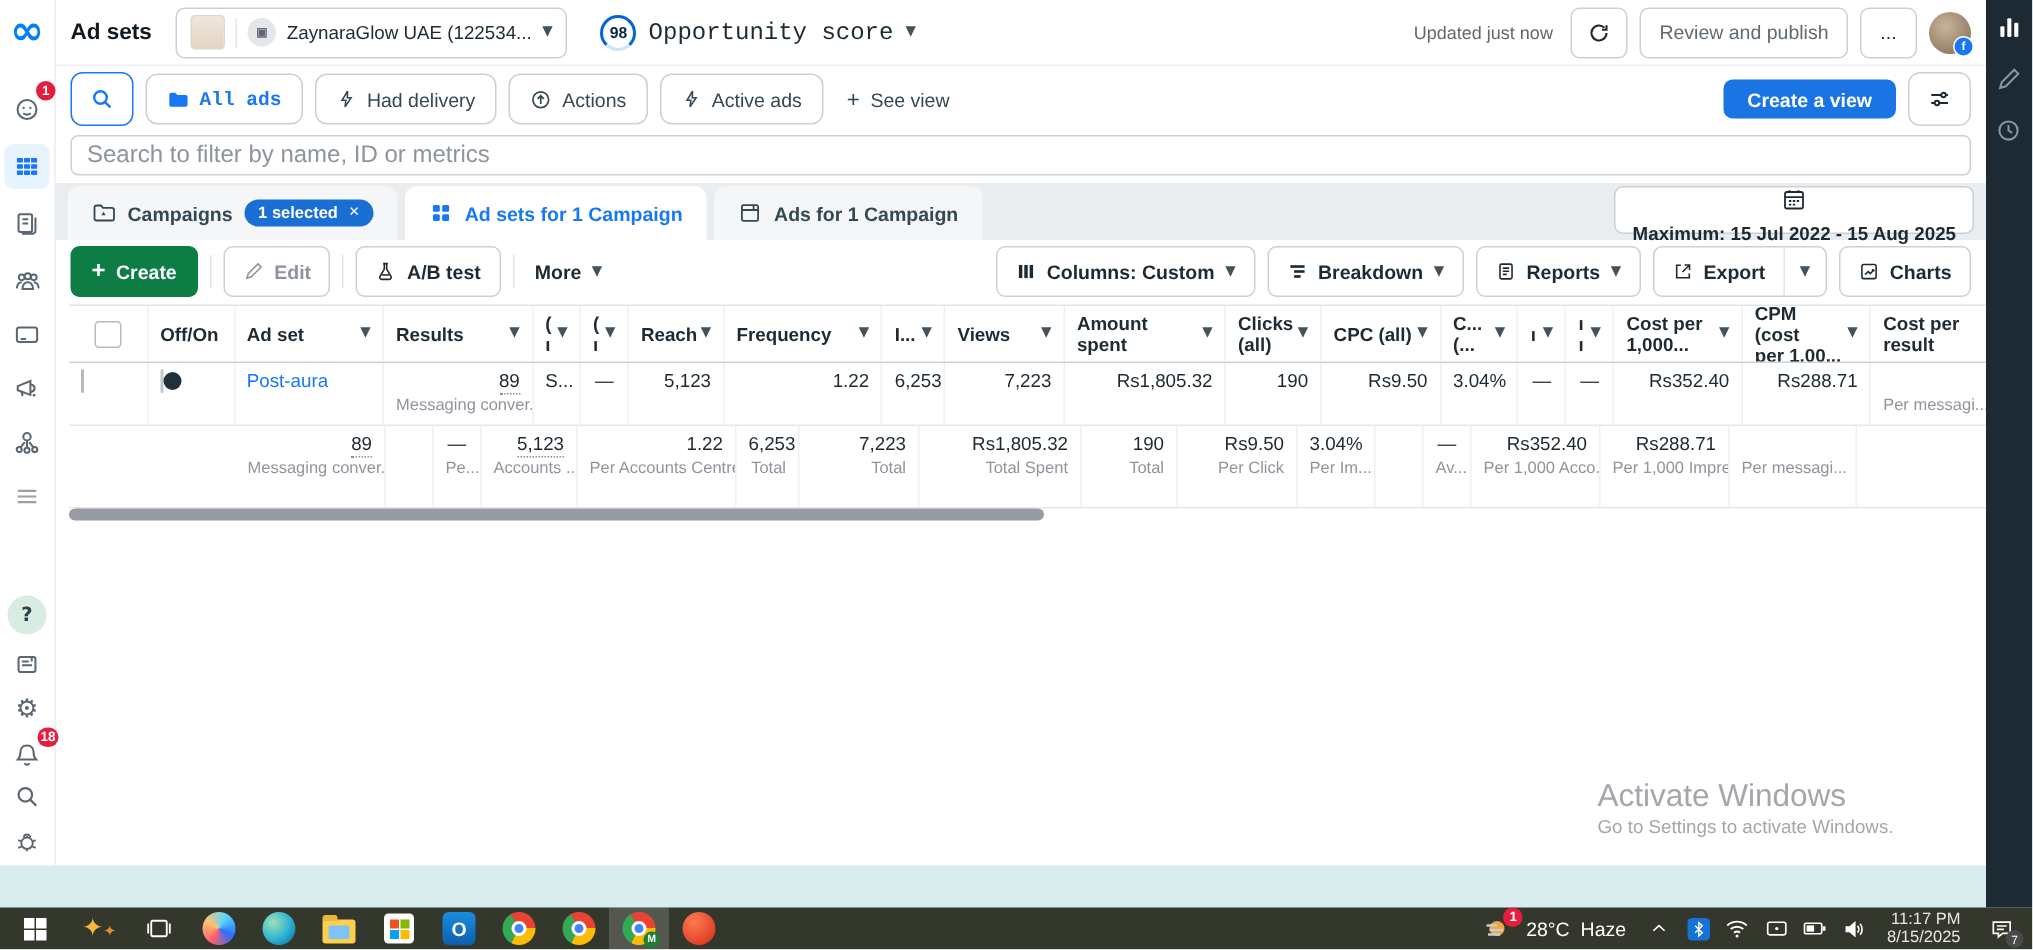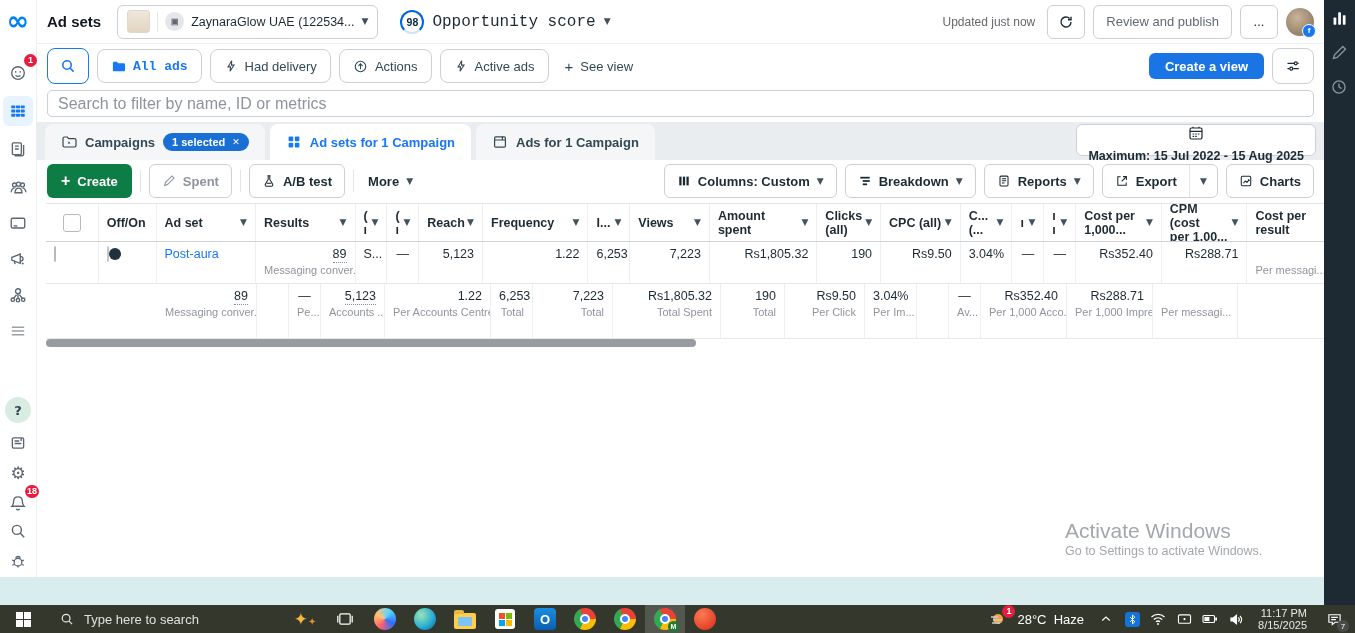--- a/index.html
+++ b/index.html
@@ -433,21 +433,21 @@
         <span class="ico" style="font-size:16px">+</span>
         <span>Create</span>
       </div>
       <span class="t-sep"></span>
       <div class="t-btn disabled">
         <span class="ico">
             <svg width="14" height="14" viewBox="0 0 16 16" fill="none" stroke="#8d949e" stroke-width="1.2">
               <path d="M3 13l1-3.4L11.4 2.2 13.8 4.6 6.4 12 3 13Z"></path>
             </svg>
           </span>
-        <span>Spent</span>
+        <span>Edit</span>
       </div>
       <span class="t-sep"></span>
       <div class="t-btn">
         <span class="ico">
             <svg width="14" height="14" viewBox="0 0 16 16" fill="none" stroke="#1c2b33" stroke-width="1.2">
               <path d="M6.2 2h3.6M7.1 2v4.2l-3.3 5.6A1.5 1.5 0 0 0 5.1 14h5.8a1.5 1.5 0 0 0 1.3-2.2L8.9 6.2V2"></path>
               <path d="M5.4 10.6h5.2"></path>
             </svg>
           </span>
         <span>A/B test</span>
@@ -754,27 +754,20 @@
 
   <div id="taskbar">
     <div class="tk-btn" id="start-btn">
       <span class="win-grid">
           <span></span>
           <span></span>
           <span></span>
           <span></span>
         </span>
     </div>
-    <div id="tk-search">
-      <svg width="14" height="14" viewBox="0 0 16 16" fill="none" stroke="#e8e8e8" stroke-width="1.4">
-          <circle cx="7" cy="7" r="4.4"></circle>
-          <path d="M10.4 10.4l3.4 3.4"></path>
-        </svg>
-      <span>Type here to search</span>
-    </div>
     <div class="tk-btn appico">
         <span class="glyph" style="color:#f6b73c;font-size:17px">✦<span style="font-size:10px;color:#e88b2d">✦</span></span>
       </div>
     <div class="tk-btn appico">
       <svg width="18" height="18" viewBox="0 0 16 16" fill="none" stroke="#fff" stroke-width="1.1">
           <rect x="3.4" y="3.4" width="9.2" height="9.2" rx="1"></rect>
           <path d="M1.6 5v6M14.4 5v6"></path>
         </svg>
     </div>
     <div class="tk-btn appico">

